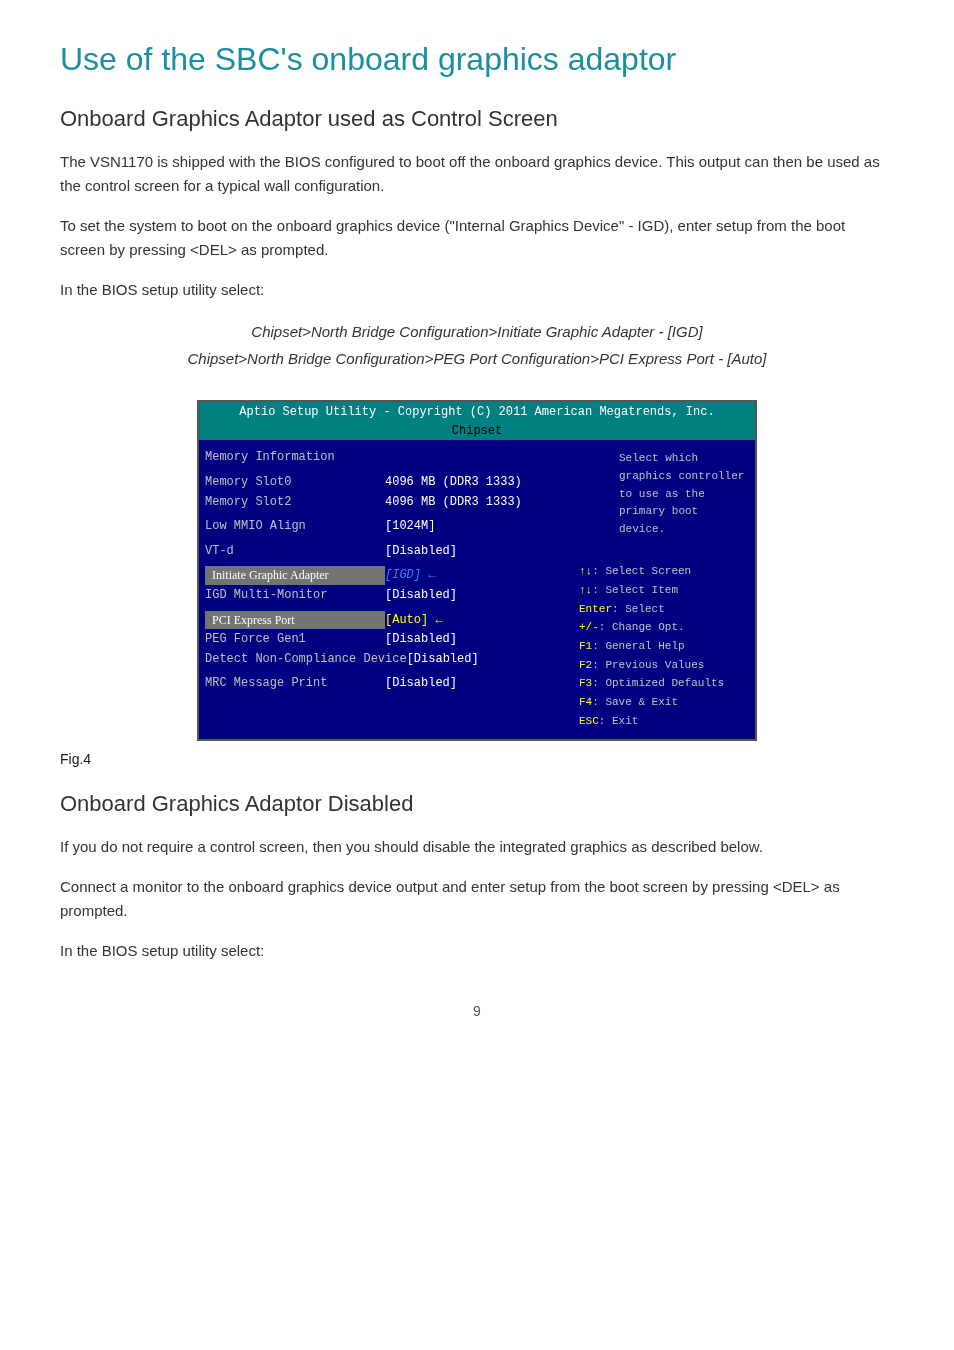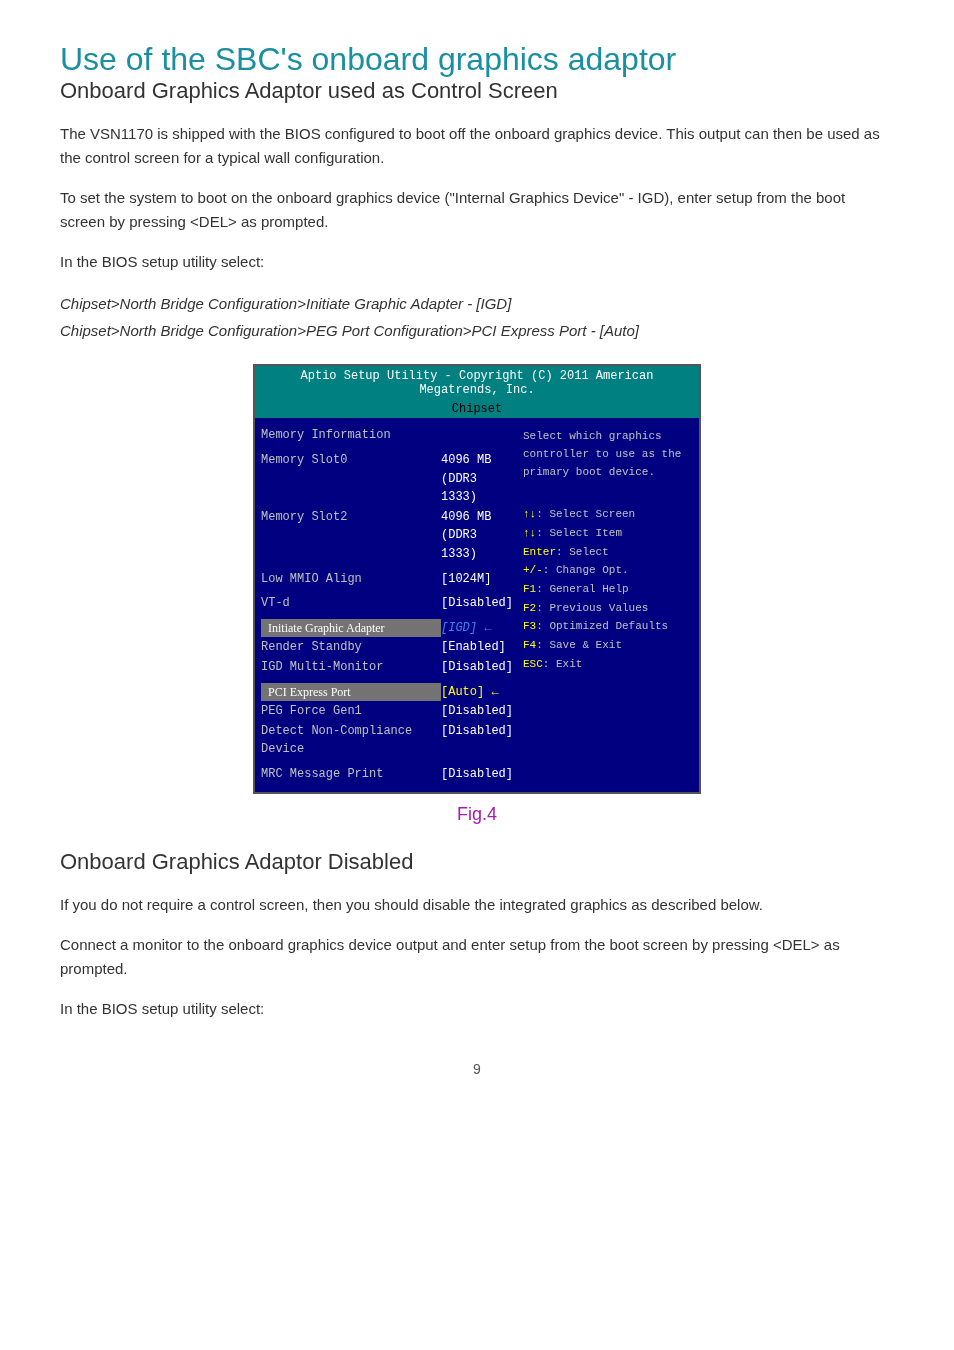--- a/index.html
+++ b/index.html
@@ -9,50 +9,52 @@
       font-size: 15px;
       color: #222;
       width: 954px;
       min-height: 1350px;
       padding: 40px 60px 60px 60px;
     }
     h1 {
       font-size: 32px;
       font-weight: 400;
       color: #1a8fa0;
+      margin-bottom: 28px;
       line-height: 1.2;
     }
     h2 {
       font-size: 22px;
       font-weight: 400;
       color: #333;
       margin-bottom: 18px;
     }
     p {
       margin-bottom: 16px;
       line-height: 1.6;
       color: #333;
     }
     .italic-block {
       font-style: italic;
-      margin-bottom: 20px;
+      margin-bottom: 28px;
       line-height: 1.8;
       color: #333;
+      text-align: center;
     }
     .bios-container {
       display: flex;
       justify-content: center;
       margin: 10px 0 10px 0;
     }
     .bios-screen {
       background: #000080;
       color: #c0c0c0;
       font-family: 'Courier New', Courier, monospace;
       font-size: 12px;
-      width: 448px;
+      width: 560px;
       border: 2px solid #555;
       padding: 0;
     }
     .bios-title-bar {
       background: #008080;
       color: #fff;
       text-align: center;
       padding: 3px 6px;
       font-size: 12px;
       font-family: 'Courier New', Courier, monospace;
@@ -92,23 +94,22 @@
     }
     .bios-footer {
       background: #008080;
       color: #fff;
       text-align: center;
       padding: 3px 6px;
       font-size: 11px;
       font-family: 'Courier New', Courier, monospace;
     }
     .fig-caption {
-      text-align: center;
-      font-size: 18px;
-      color: #a21caf;
+      font-size: 14px;
+      color: #0f172a;
       margin: 8px 0 24px 0;
     }
     .page-number {
       text-align: center;
       font-size: 14px;
       color: #555;
       margin-top: 40px;
     }
     .bios-keys {
       color: #c0c0c0;
@@ -168,24 +169,20 @@
         <div class="bios-row">
           <span class="bios-label">VT-d</span>
           <span class="bios-value">[Disabled]</span>
         </div>
         <div class="bios-row" style="height:4px;"></div>
         <div class="bios-row">
           <span class="bios-label active">Initiate Graphic Adapter</span>
           <span class="bios-value" style="color:#3b82f6;font-style:italic;">[IGD] ←</span>
         </div>
         <div class="bios-row">
-          <span class="bios-label">Render Standby</span>
-          <span class="bios-value">[Enabled]</span>
-        </div>
-        <div class="bios-row">
           <span class="bios-label">IGD Multi-Monitor</span>
           <span class="bios-value">[Disabled]</span>
         </div>
         <div class="bios-row" style="height:4px;"></div>
         <div class="bios-row">
           <span class="bios-label active">PCI Express Port</span>
           <span class="bios-value" style="color:#ffff00;">[Auto] ←</span>
         </div>
         <div class="bios-row">
           <span class="bios-label">PEG Force Gen1</span>
@@ -195,21 +192,21 @@
           <span class="bios-label">Detect Non-Compliance Device</span>
           <span class="bios-value">[Disabled]</span>
         </div>
         <div class="bios-row" style="height:4px;"></div>
         <div class="bios-row">
           <span class="bios-label">MRC Message Print</span>
           <span class="bios-value">[Disabled]</span>
         </div>
       </div>
       <div class="bios-right">
-        <div class="bios-help-text" style="margin-bottom:24px;">Select which graphics controller to use as the primary boot device.</div>
+        <div class="bios-help-text" style="margin-bottom:24px;margin-left:40px;">Select which graphics controller to use as the primary boot device.</div>
         <div class="bios-keys">
           <div><span class="key">↑↓</span>: Select Screen</div>
           <div><span class="key">↑↓</span>: Select Item</div>
           <div><span class="key">Enter</span>: Select</div>
           <div><span class="key">+/-</span>: Change Opt.</div>
           <div><span class="key">F1</span>: General Help</div>
           <div><span class="key">F2</span>: Previous Values</div>
           <div><span class="key">F3</span>: Optimized Defaults</div>
           <div><span class="key">F4</span>: Save &amp; Exit</div>
           <div><span class="key">ESC</span>: Exit</div>

